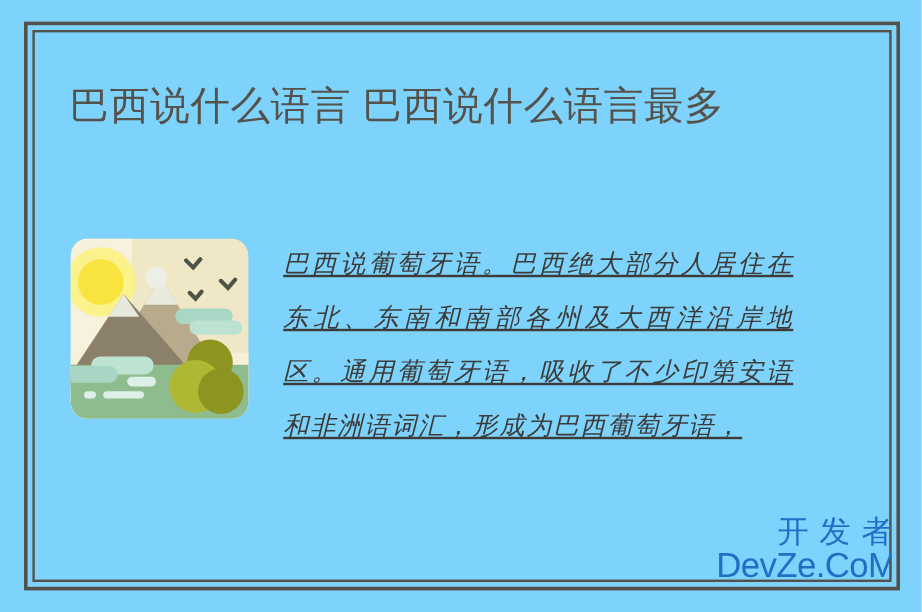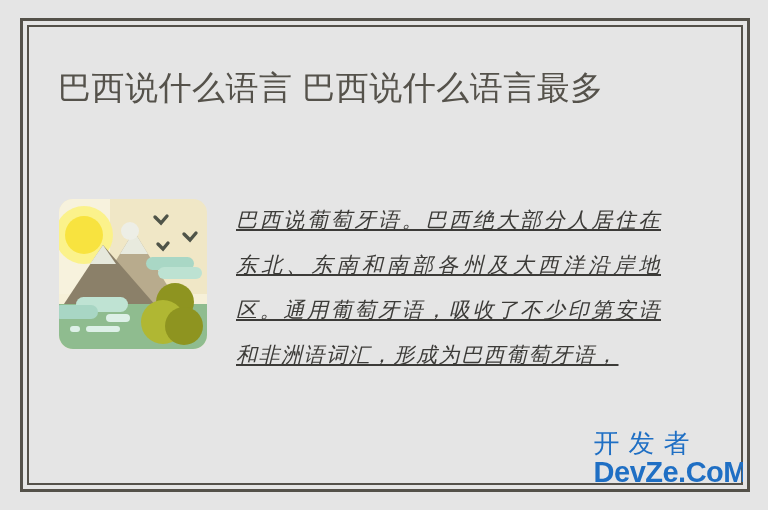--- a/index.html
+++ b/index.html
@@ -11,21 +11,21 @@
     height: 510px;
     background: #fdfcf3;
     font-family: "Liberation Sans", sans-serif;
     overflow: hidden;
     position: relative;
   }
 
   #page {
     position: absolute;
     inset: 0;
-    background: #e5e5e5;
+    background: #7dd3fc;
     padding-left: 16px;
   }
 
   
   .frame-outer {
     position: absolute;
     left: 20px;
     top: 18px;
     width: 730px;
     height: 474px;
@@ -100,37 +100,38 @@
     font-style: italic;
     font-weight: 400;
     text-decoration: underline;
   }
 
   
   .watermark {
     position: absolute;
     right: -4px;
     bottom: -2px;
+    text-align: right;
     line-height: 1;
     pointer-events: none;
   }
   .wm-cn {
     font-family: "Liberation Sans", sans-serif;
     font-size: 26px;
     color: #1f6fc4;
     letter-spacing: 9px;
     font-weight: 400;
     display: block;
     margin-right: -6px;
   }
   .wm-en {
     font-family: "Liberation Sans", sans-serif;
     font-size: 29px;
     color: #1f6fc4;
-    font-weight: 700;
+    font-weight: 400;
     display: block;
     margin-top: 2px;
     letter-spacing: -0.5px;
   }
 </style>
 </head>
 <body>
 
 <div id="page">
 

